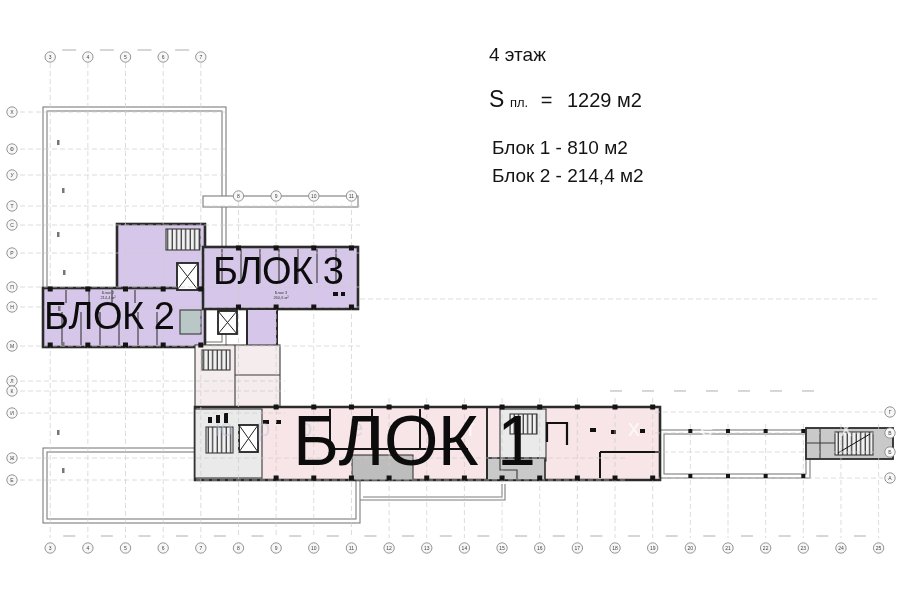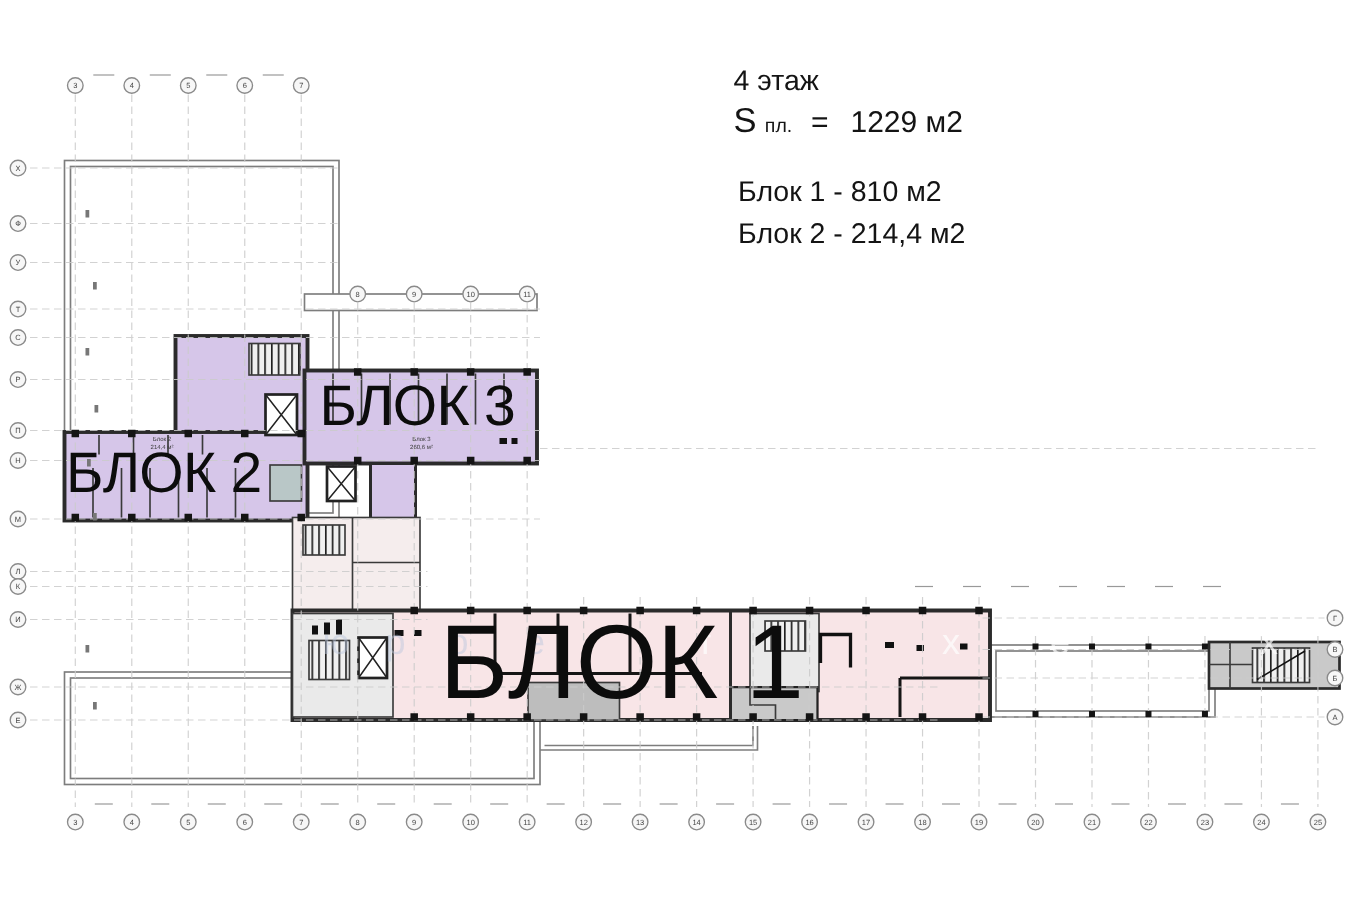--- a/index.html
+++ b/index.html
@@ -21,21 +21,21 @@
   .s-out{stroke:var(--outline_gray);stroke-width:1.1}
   .s-blk{stroke:#151515;stroke-width:2;fill:none}
   .ann{font-size:4px;fill:#3d3d3d;text-anchor:middle;font-family:"Liberation Sans",sans-serif;}
   
   .lbl{position:absolute;color:#0c0c0c;white-space:nowrap;line-height:1;letter-spacing:-0.5px;}
   .b1{left:293px;top:406px;font-size:70px;}
   .b2{left:44px;top:297px;font-size:38px;}
   .b3{left:213px;top:252px;font-size:38px;}
   
   .info{position:absolute;left:489px;top:44px;color:#141414;}
-  .info .floor{font-size:19px;margin-bottom:1px;}
+  .info .floor{font-size:19px;margin-bottom:20px;}
   .s-line{font-size:20px;margin-bottom:21px;}
   .s-line .S{font-size:23px;}
   .s-line .sub{font-size:13px;text-align:center;}
   .s-line .eq{margin:0 9px 0 7px;}
   .blines{font-size:19px;line-height:27.5px;padding-left:3px;}
 </style>
 </head>
 <body>
 
 <div class="stage">

